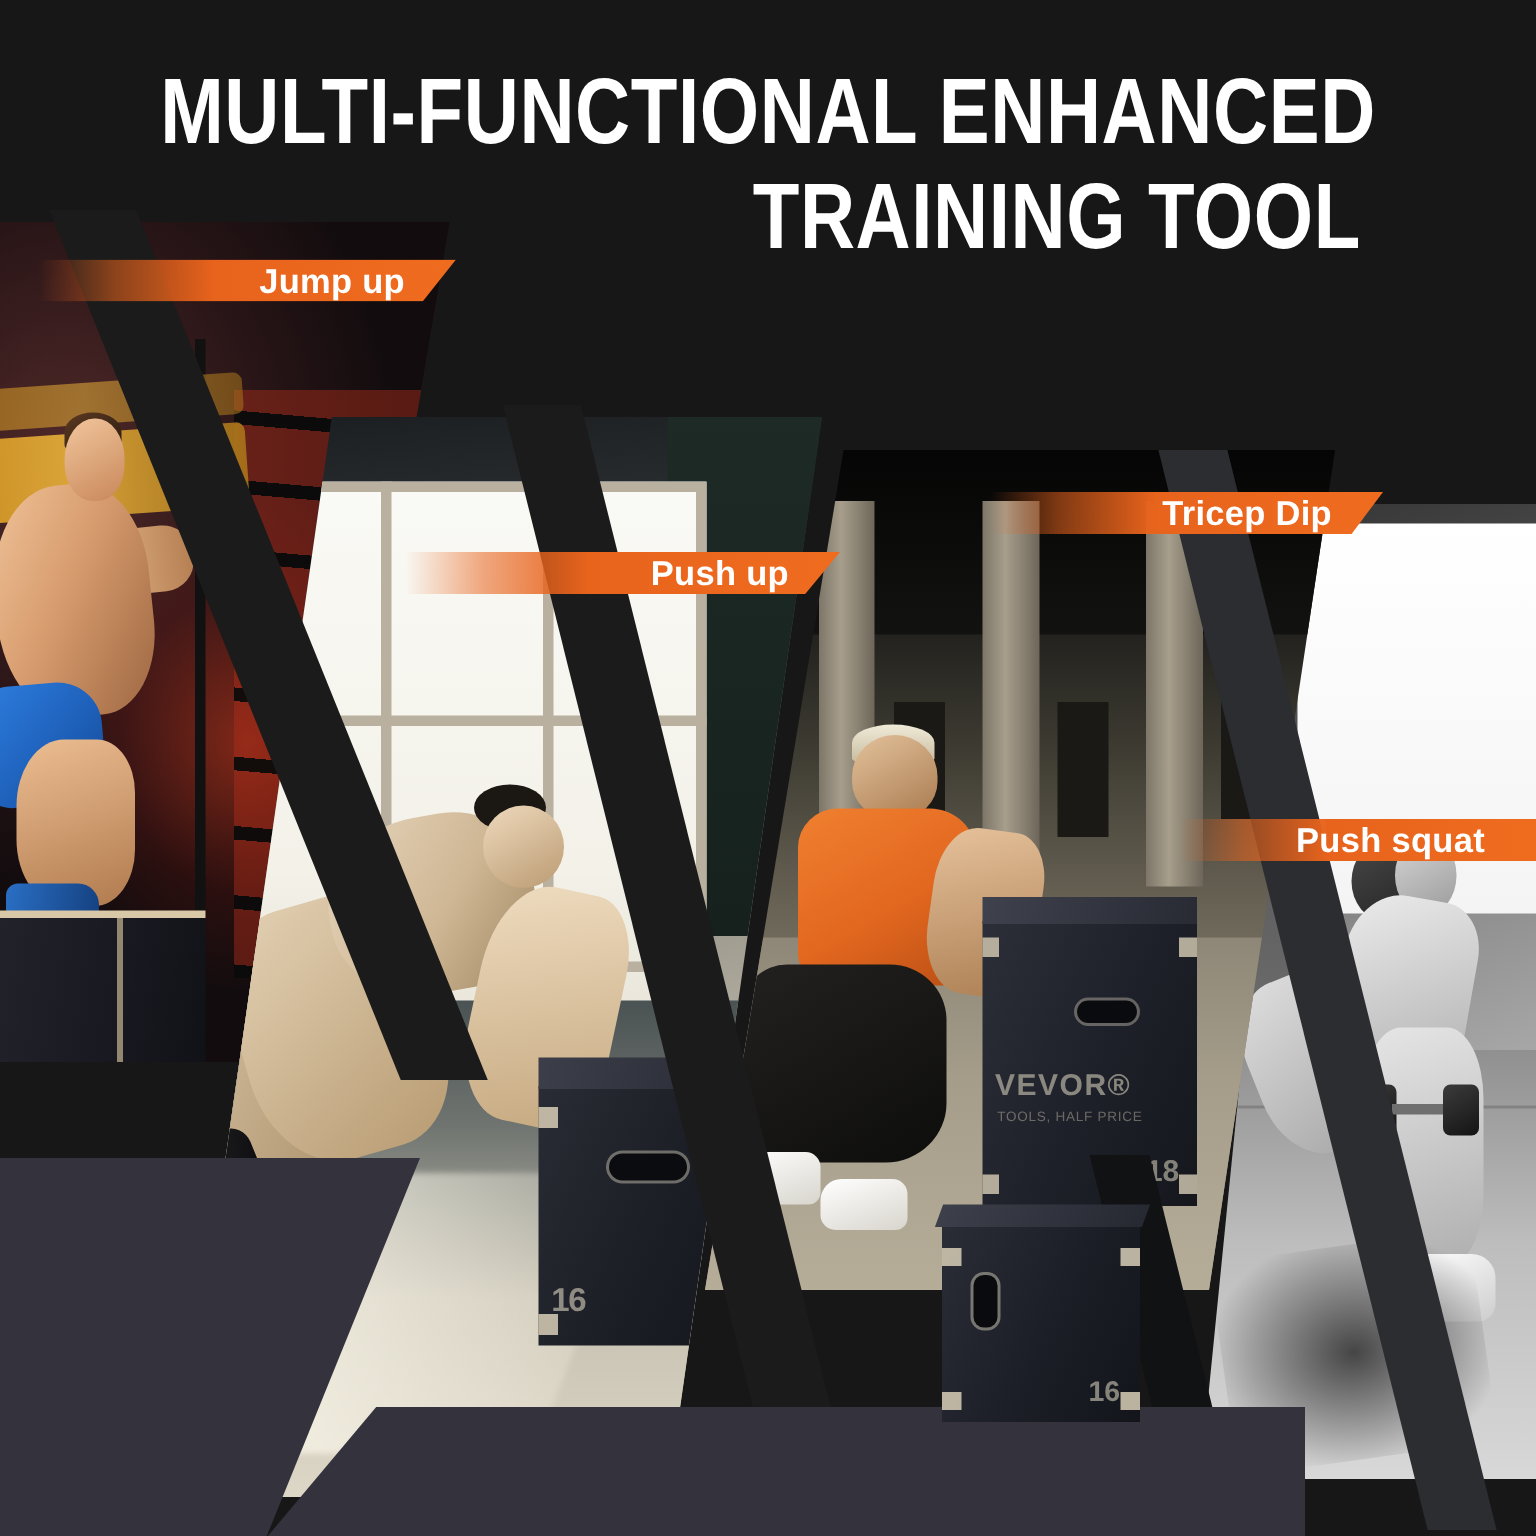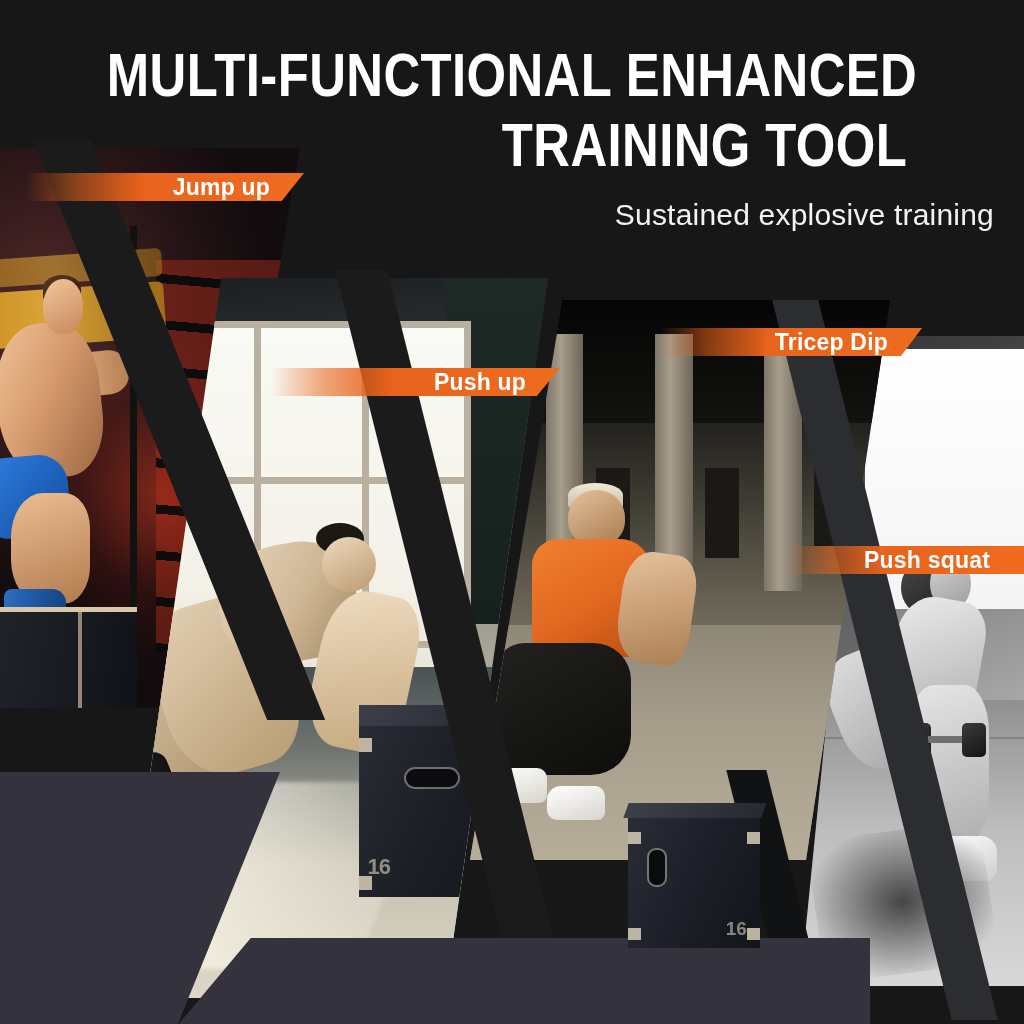--- a/index.html
+++ b/index.html
@@ -586,20 +586,31 @@
         <div class="tp-floor"></div>
         <div class="tp-figure">
           <div class="tf-hair"></div>
           <div class="tf-head"></div>
           <div class="tf-shirt"></div>
           <div class="tf-arm"></div>
           <div class="tf-pants"></div>
           <div class="tf-shoe1"></div>
           <div class="tf-shoe2"></div>
         </div>
+        <div class="tricep-box">
+          <span class="topface"></span>
+          <span class="handle"></span>
+          <span class="corner c1"></span>
+            <span class="corner c2"></span>
+          <span class="corner c3"></span>
+            <span class="corner c4"></span>
+          <span class="brand">VEVOR®</span>
+          <span class="sub">TOOLS, HALF PRICE</span>
+          <span class="sz">18</span>
+        </div>
       </div>
     </div>
 
     <div class="panel panel-split">
       <div class="scene scene-split">
         <div class="sp-wall"></div>
         <div class="sp-window"></div>
         <div class="sp-floor"></div>
         <div class="sp-floorline"></div>
         <div class="sp-figure">
@@ -642,16 +653,15 @@
 
   <div class="banner banner-tricep">Tricep Dip</div>
 
   <div class="banner banner-push">Push up</div>
 
   <div class="banner banner-split">Push squat</div>
 
   <div class="header">
     <div class="title-line title-line-1">MULTI-FUNCTIONAL ENHANCED</div>
     <div class="title-line title-line-2">TRAINING TOOL</div>
-    <div class="subtitle">Sustained explosive training</div>
   </div>
 
 </div>
 
 </body></html>

